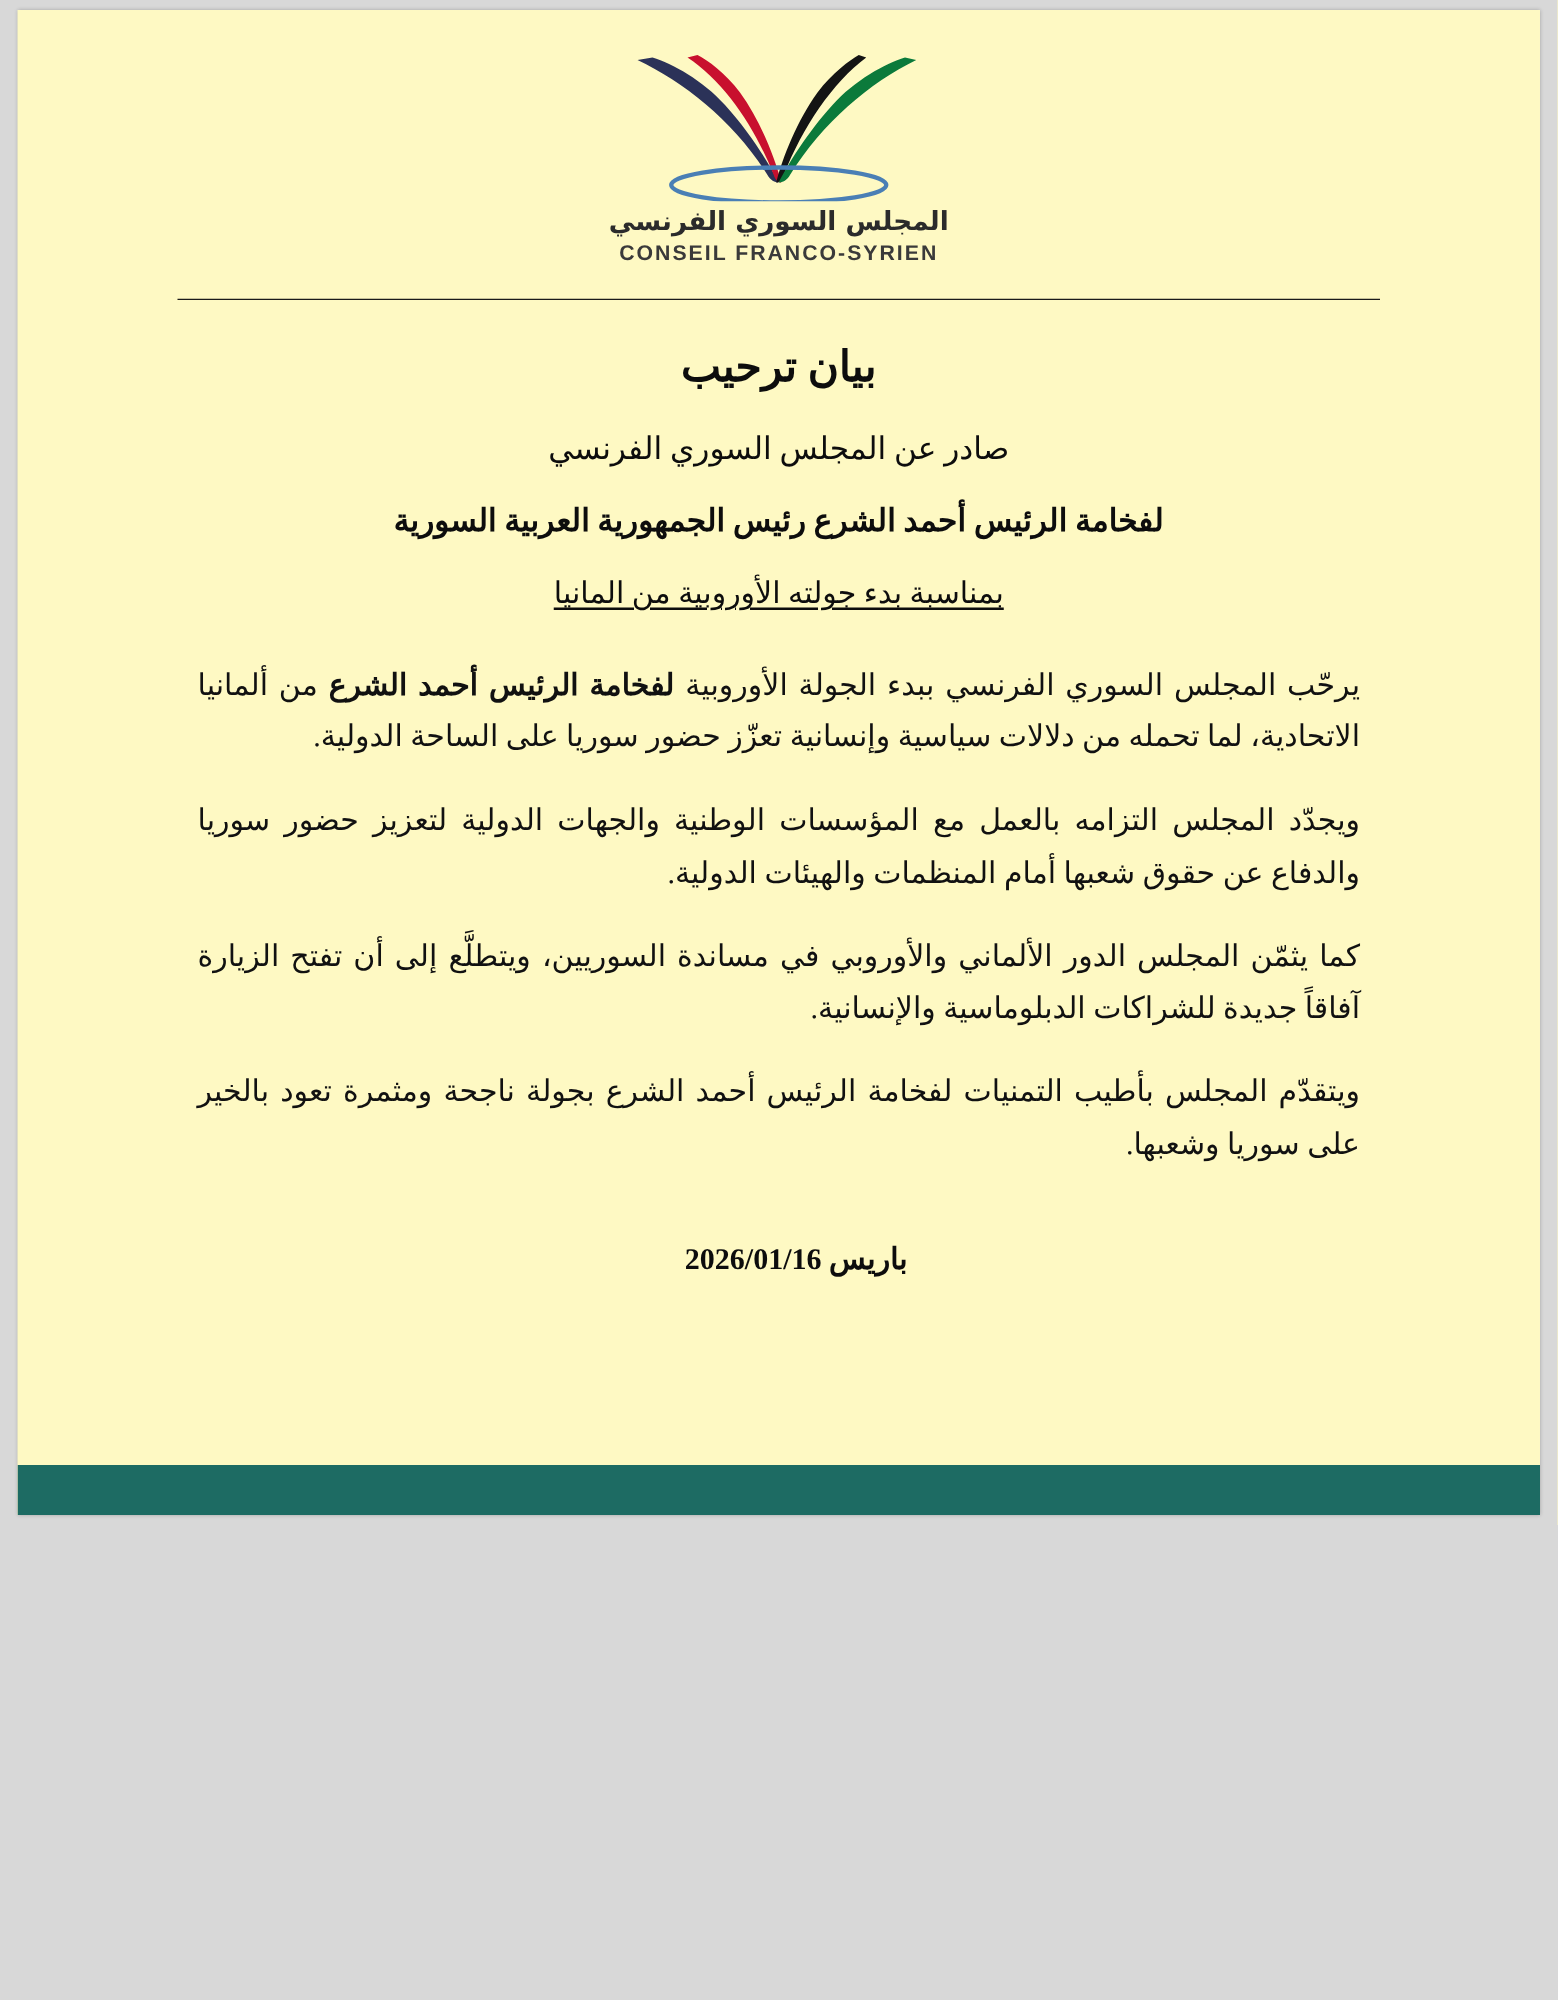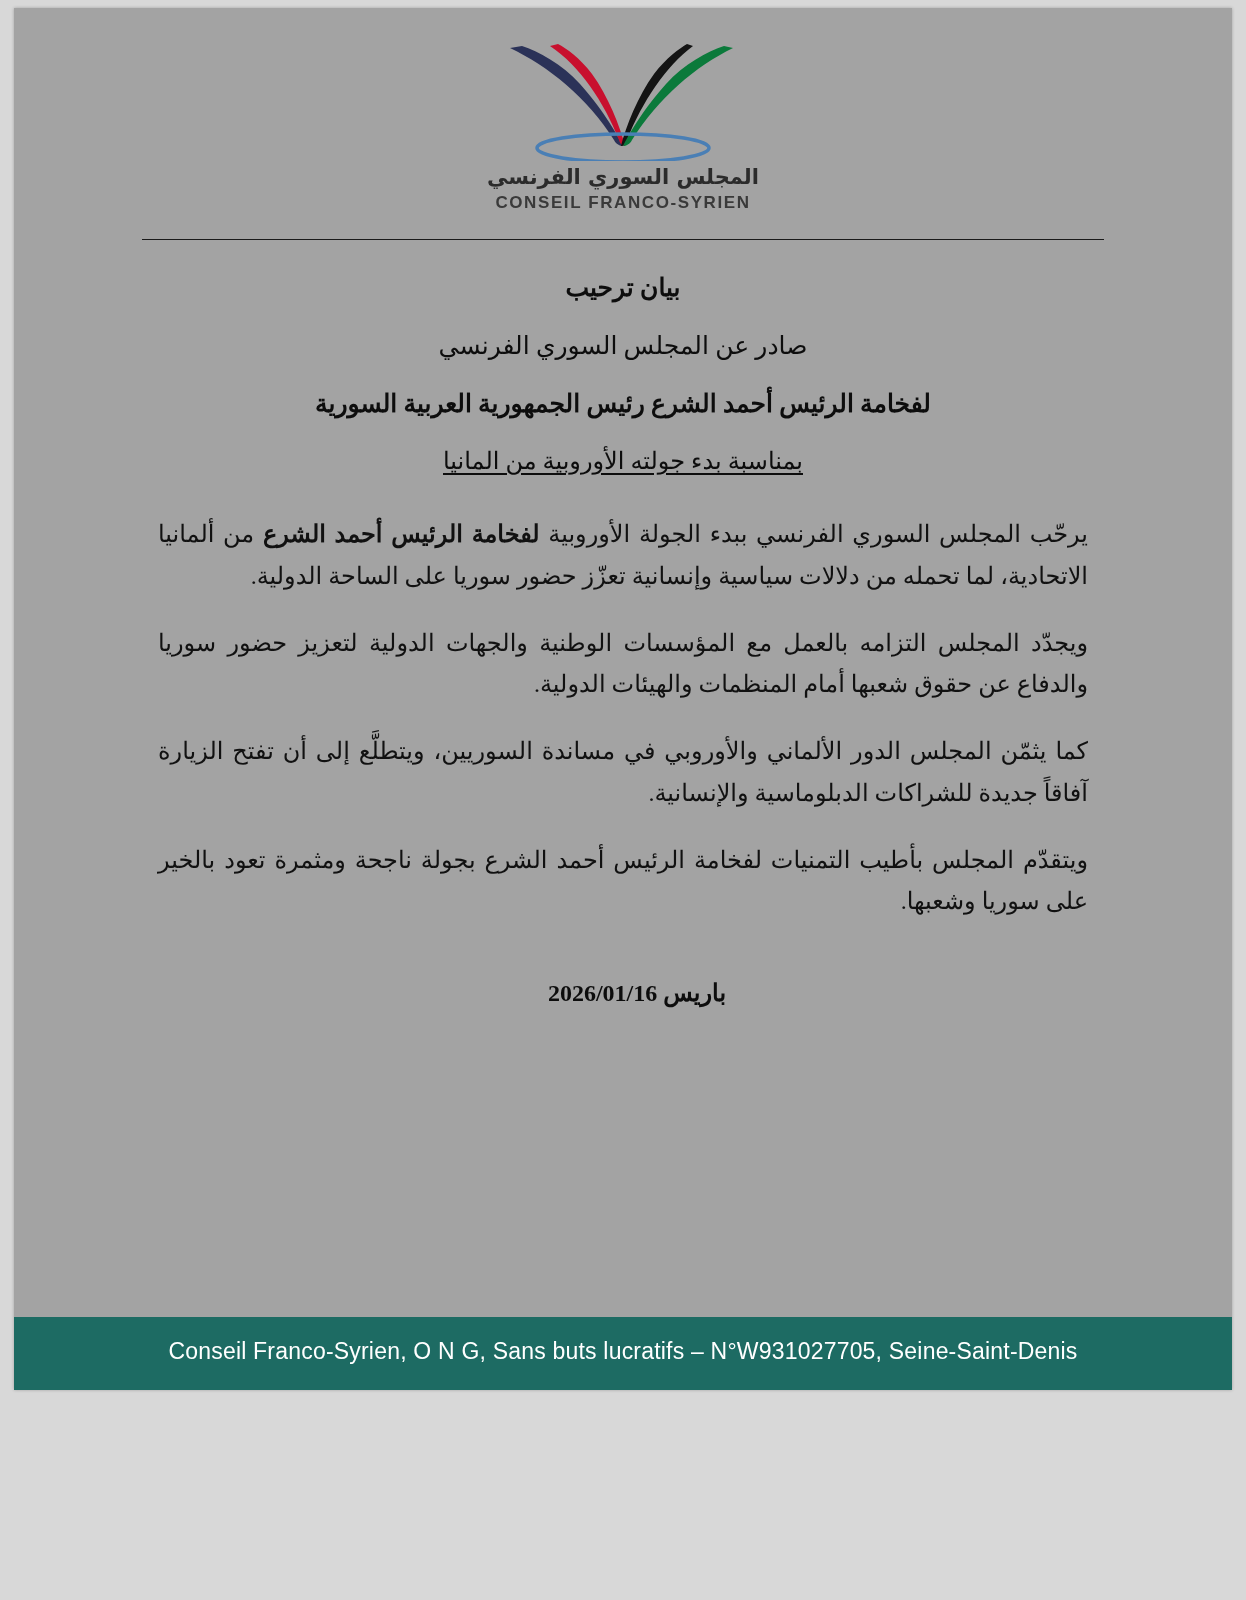--- a/index.html
+++ b/index.html
@@ -11,22 +11,22 @@
     height: 1600px;
     background: #d8d8d8;
     font-family: "Liberation Serif", serif;
     overflow: hidden;
   }
   .page {
     position: absolute;
     top: 8px;
     left: 14px;
     width: 1218px;
-    height: 1382px;
-    background: #a3a3a3;
+    height: 1204px;
+    background: #fef9c3;
     box-shadow: 0 0 3px rgba(0,0,0,0.25);
     overflow: hidden;
   }
 
   
   .logo-area {
     padding-top: 28px;
     display: flex;
     flex-direction: column;
     align-items: center;
@@ -61,21 +61,21 @@
     border-top: 1.6px solid #1a1a1a;
   }
 
   
   .heading-block {
     margin-top: 28px;
     text-align: center;
     direction: rtl;
   }
   .h-title {
-    font-size: 25px;
+    font-size: 34px;
     font-weight: bold;
     color: #0d0d0d;
     line-height: 1.6;
   }
   .h-sub1 {
     margin-top: 18px;
     font-size: 25px;
     color: #0d0d0d;
     line-height: 1.6;
   }
@@ -190,16 +190,15 @@
     <p class="para">ويجدّد المجلس التزامه بالعمل مع المؤسسات الوطنية والجهات الدولية لتعزيز حضور سوريا والدفاع عن حقوق شعبها أمام المنظمات والهيئات الدولية.</p>
     <p class="para">كما يثمّن المجلس الدور الألماني والأوروبي في مساندة السوريين، ويتطلَّع إلى أن تفتح الزيارة آفاقاً جديدة للشراكات الدبلوماسية والإنسانية.</p>
     <p class="para">ويتقدّم المجلس بأطيب التمنيات لفخامة الرئيس أحمد الشرع بجولة ناجحة ومثمرة تعود بالخير على سوريا وشعبها.</p>
   </div>
 
   <div class="signature">
     <span class="sig-inner">باريس 2026/01/16</span>
   </div>
 
   <div class="footer">
-    <div class="footer-line1">Conseil Franco-Syrien, O N G, Sans buts lucratifs – N°W931027705, Seine-Saint-Denis</div>
   </div>
 
 </div>
 
 </body></html>

